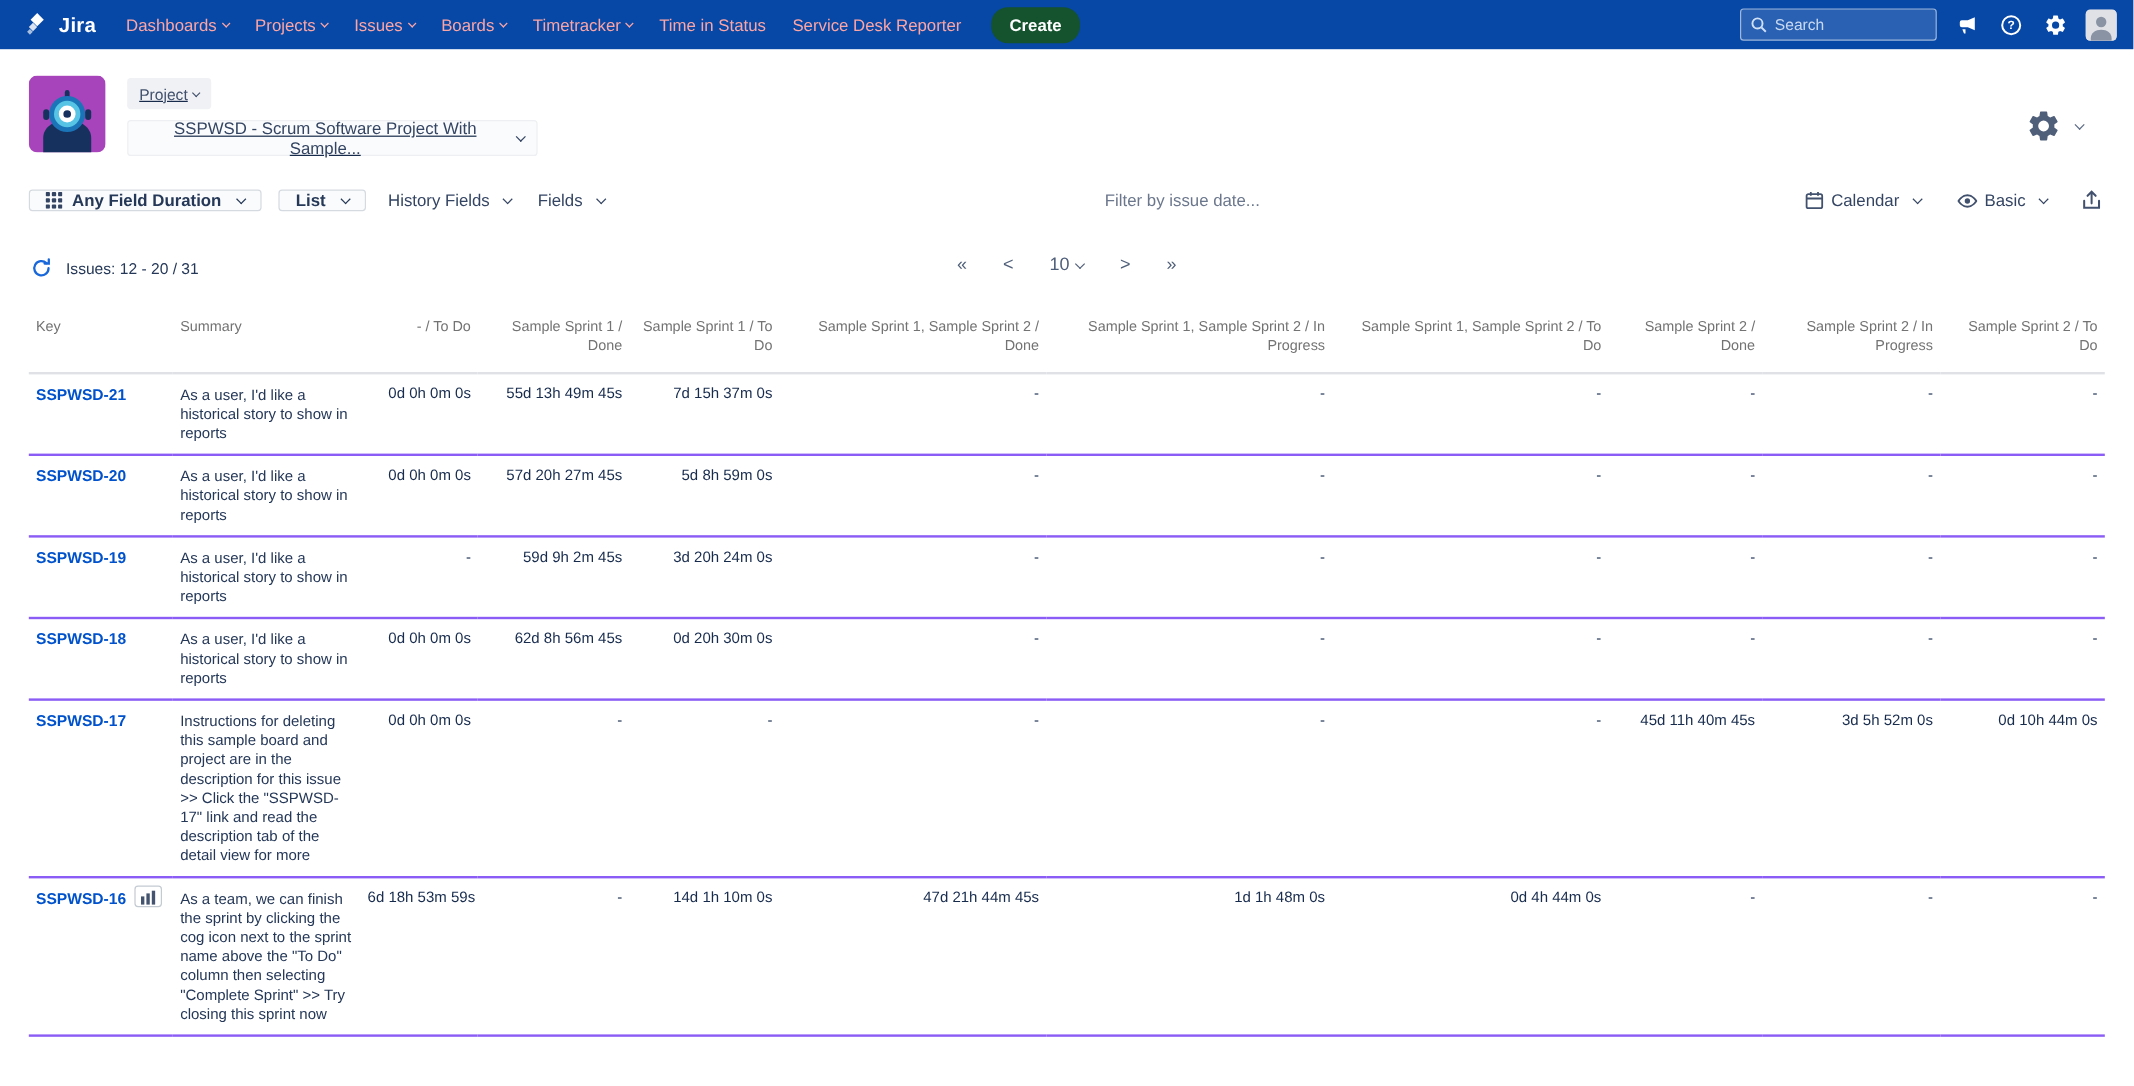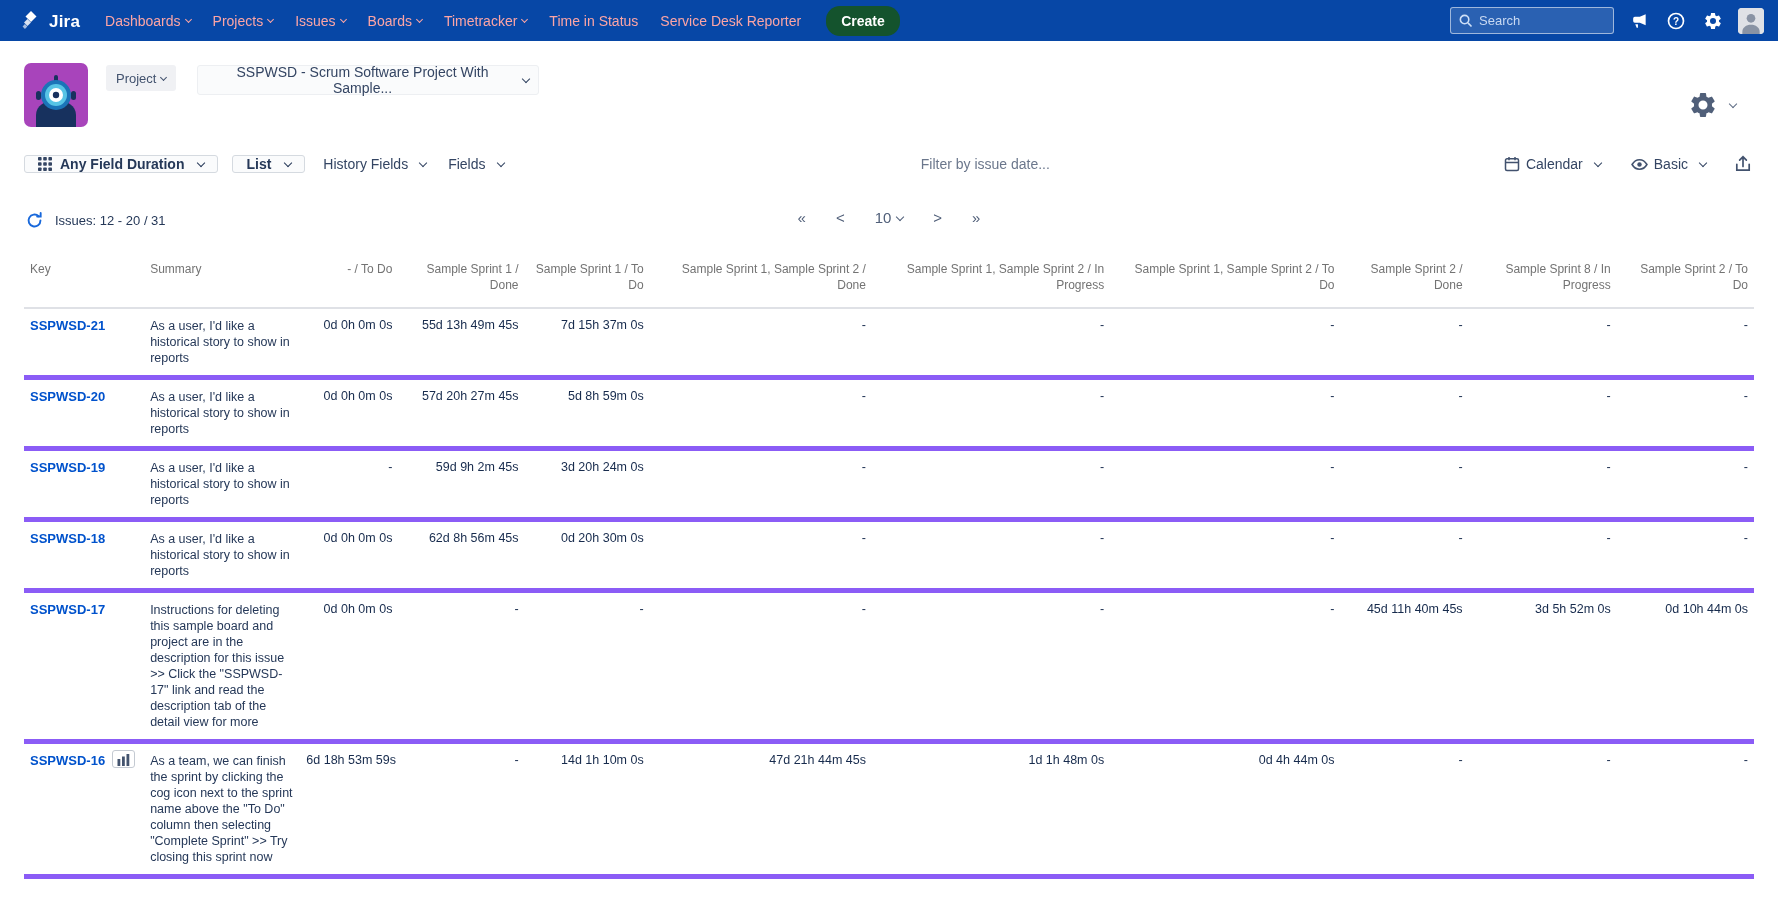--- a/index.html
+++ b/index.html
@@ -34,21 +34,21 @@
     border:1px solid rgba(255,255,255,.55); border-radius:3px; color:#eab308;
     font-size:13px; padding:0 8px 0 28px; outline:none; font-family:inherit; }
   .nav-search input::placeholder { color:#c9d9f2; }
   .nav-search .mag { position:absolute; left:8px; top:6px; }
   .icon-btn { background:none; border:none; padding:2px; display:flex; align-items:center; }
   .nav-avatar { width:26px; height:26px; border-radius:4px; overflow:hidden; border:none; padding:0; background:#DFE1E6; }
 
   
   .project-header { display:flex; align-items:flex-start; padding:22px 24px 0 24px; }
   .project-avatar { width:64px; height:64px; border:none; background:none; padding:0; }
-  .project-info { margin-left:18px; display:flex; gap:21px; padding-top:2px; }
+  .project-info { margin-left:18px; display:flex; flex-direction:column; gap:9px; padding-top:2px;text-decoration:underline; }
   .project-type-btn { align-self:flex-start; display:flex; align-items:center; background:#F0F1F4;
     border:none; border-radius:3px; height:26px; padding:0 10px; font-size:13px; color:#42526E; }
   .project-select-btn { display:flex; align-items:center; justify-content:space-between; width:342px;
     background:#FAFBFC; border:1px solid #EDEFF2; border-radius:3px; height:30px; padding:0 10px;
     font-size:14px; color:#344563; }
   .header-gear { margin-left:auto; padding-top:26px; padding-right:12px; }
   .header-gear button { display:flex; align-items:center; gap:6px; background:none; border:none; color:#5E6C84; }
 
   
   .toolbar { display:flex; align-items:center; padding:20px 24px 0 24px; }
@@ -73,21 +73,21 @@
     font-size:15px; padding:4px 8px; display:flex; align-items:center; }
   .page-size-btn { font-size:14px; color:#344563; }
 
   
   .table-wrap { padding:28px 24px 0 24px; }
   table { width:1730px; border-collapse:collapse; table-layout:fixed; }
   thead th { vertical-align:top; text-align:left; font-weight:normal; color:#737373;
     font-size:12px; line-height:16px; padding:0 6px 14px 6px; }
   thead tr { border-bottom:2px solid #DFE1E6; }
   th.th-num { text-align:right; }
-  tbody tr { border-bottom:5px solid #8b5cf6; }
+  tbody tr { border-bottom:2px solid #8b5cf6; }
   td { vertical-align:top; padding:9px 6px; }
   .cell-key { display:flex; align-items:flex-start; gap:7px; }
   .issue-link { color:#0052CC; font-size:13px; font-weight:bold; white-space:nowrap; }
   .chart-btn { background:#fff; border:1px solid #C4CAD2; border-radius:3px; padding:3px 4px 1px 4px;
     display:inline-flex; margin-top:-3px; }
   .cell-summary span { display:block; font-size:12.5px; line-height:16px; color:#253858; }
   .cell-val { text-align:right; font-size:12.5px; color:#172B4D; white-space:nowrap; }
 </style>
 </head>
 <body>
@@ -303,21 +303,21 @@
       <tr>
         <th>Key</th>
         <th>Summary</th>
         <th class="th-num">- / To Do</th>
         <th class="th-num">Sample Sprint 1 / Done</th>
         <th class="th-num">Sample Sprint 1 / To Do</th>
         <th class="th-num">Sample Sprint 1, Sample Sprint 2 / Done</th>
         <th class="th-num">Sample Sprint 1, Sample Sprint 2 / In Progress</th>
         <th class="th-num">Sample Sprint 1, Sample Sprint 2 / To Do</th>
         <th class="th-num">Sample Sprint 2 / Done</th>
-        <th class="th-num">Sample Sprint 8 / In Progress</th>
+        <th class="th-num">Sample Sprint 2 / In Progress</th>
         <th class="th-num">Sample Sprint 2 / To Do</th>
       </tr>
     </thead>
     <tbody>
         <tr>
           <td>
             <div class="cell-key">
               <a href="#" class="issue-link">SSPWSD-21</a>
             </div>
           </td>

